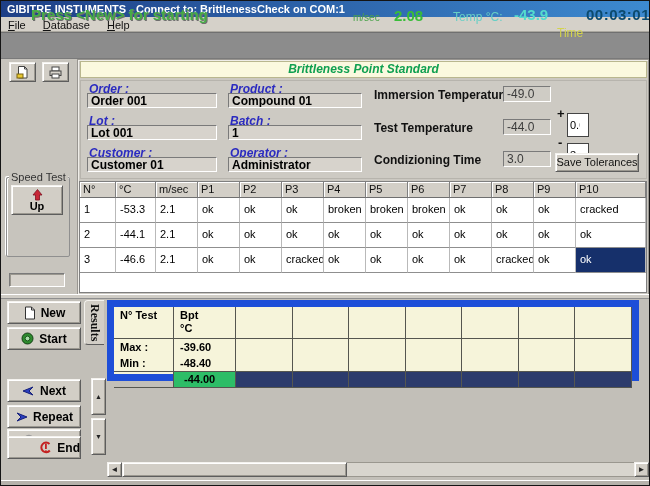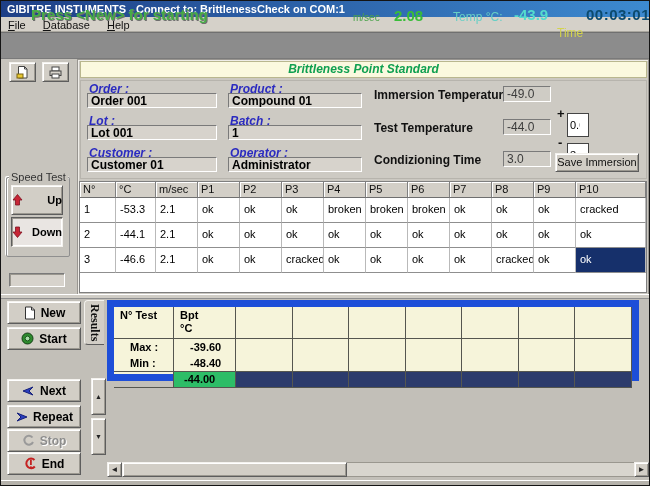--- a/index.html
+++ b/index.html
@@ -88,31 +88,31 @@
     border:1px solid #9a978f;}
   .hsb-thumb{left:121px;top:461px;width:225px;height:15px;}
   
   .rtable{left:106px;top:299px;width:532px;height:81px;background:#F6F4DA;
     border:7px solid #1d4ed8;display:grid;
     grid-template-columns:60px 62px repeat(7,1fr);
     grid-template-rows:32px 33px 16px;}
   .rc{border-right:1px solid #55564f;border-bottom:1px solid #55564f;
     font-size:11px;color:#000;overflow:hidden;}
   .rh{font-weight:bold;padding:2px 0 0 6px;white-space:pre-line;line-height:13px;}
-  .rblock div{font-weight:bold;line-height:16px;padding-left:16px;}
+  .rblock div{font-weight:bold;line-height:16px;padding-left:6px;}
   .rcur{line-height:15px;}
   .rcur.green{background:#2DBD67;font-weight:bold;padding-left:10px;}
   .rcur.navy{background:#2C3B6C;}
   
   .speedgroup{left:5px;top:176px;width:64px;height:80px;
     border:1px solid #8f8f8f;box-shadow:1px 1px 0 #fff inset, -1px -1px 0 #fff;
     border-radius:2px;}
   .speedlegend{left:8px;top:170px;background:#C7C4BD;padding:0 2px;font-size:11px;color:#333;}
-  .speedbtn{left:10px;width:52px;height:30px;display:flex;flex-direction:row;
-    align-items:center;justify-content:space-between;font-size:11px;font-weight:bold;color:#000;line-height:11px;}
+  .speedbtn{left:10px;width:52px;height:30px;display:flex;flex-direction:column;
+    align-items:center;justify-content:center;font-size:11px;font-weight:bold;color:#000;line-height:11px;}
   .bottomedge{left:0;top:479px;width:650px;height:7px;background:#B5B2AB;border-top:1px solid #fff;}
   svg{display:block;}
 </style>
 </head>
 <body>
 
 <div class="window">
 
   <div class="abs titlebar">
     <span>GIBITRE INSTUMENTS - Connect to: BrittlenessCheck on COM:1</span>
@@ -172,39 +172,31 @@
   <div class="abs rlabel" style="left:373px;top:87px;">Immersion Temperature</div>
   <input class="abs rval" style="left: 502px; top: 85px;" value="-49.0">
   <div class="abs rlabel" style="left:373px;top:120px;">Test Temperature</div>
   <input class="abs rval" style="left: 502px; top: 118px;" value="-44.0">
   <div class="abs rlabel" style="left:373px;top:152px;">Condizioning Time</div>
   <input class="abs rval" style="left: 502px; top: 150px;" value="3.0">
   <div class="abs tolsign" style="left:556px;top:105px;">+</div>
   <input class="abs tolbox" style="left: 566px; top: 103px;" value="0.0">
   <div class="abs tolsign" style="left:557px;top:134px;">-</div>
   <input class="abs tolbox" style="left: 566px; top: 133px;" value="3.0">
-  <div class="abs btn3d savebtn">Save Immersion</div>
+  <div class="abs btn3d savebtn">Save Tolerances</div>
 
   <div class="abs speedgroup"></div>
   <div class="abs speedlegend">Speed Test</div>
   <div class="abs btn3d speedbtn" style="top:184px;">
     <span>
       <svg width="11" height="12" viewBox="0 0 11 12">
           <path d="M5.5 0.5l4.5 5.5H7.5v5h-4v-5H1z" fill="#C72636" stroke="#7e1020" stroke-width="0.8"></path>
         </svg>
     </span>
     <span>Up</span>
-  </div>
-  <div class="abs btn3d speedbtn pressed" style="top:216px;">
-    <span>
-      <svg width="11" height="12" viewBox="0 0 11 12">
-          <path d="M5.5 11.5L1 6h2.5V1h4v5H10z" fill="#C72636" stroke="#7e1020" stroke-width="0.8"></path>
-        </svg>
-    </span>
-    <span>Down</span>
   </div>
   <div class="abs sunken" style="left:8px;top:272px;width:56px;height:14px;"></div>
 
   <div class="abs mtable">
       <div class="mc mh">N°</div>
       <div class="mc mh">°C</div>
       <div class="mc mh">m/sec</div>
       <div class="mc mh">P1</div>
       <div class="mc mh">P2</div>
       <div class="mc mh">P3</div>
@@ -294,21 +286,21 @@
     <span>Repeat</span>
   </div>
   <div class="abs btn3d actbtn disabled" style="top:428px;">
     <span>
         <svg width="13" height="13" viewBox="0 0 13 13">
           <path d="M10.5 3.5A4.5 4.5 0 1 0 11 8" fill="none" stroke="#9a9a9a" stroke-width="2"></path>
         </svg>
       </span>
     <span>Stop</span>
   </div>
-  <div class="abs btn3d actbtn" style="top:451px;">
+  <div class="abs btn3d actbtn" style="top:435px;justify-content:flex-end;">
     <span>
         <svg width="13" height="13" viewBox="0 0 13 13">
           <path d="M10.5 3A4.8 4.8 0 1 0 10.8 9.5" fill="none" stroke="#c42222" stroke-width="2"></path>
           <rect x="6" y="2.6" width="1.8" height="5.4" fill="#c42222"></rect>
           <rect x="6" y="9.4" width="1.8" height="1.8" fill="#c42222"></rect>
         </svg>
       </span>
     <span>End</span>
   </div>
 

